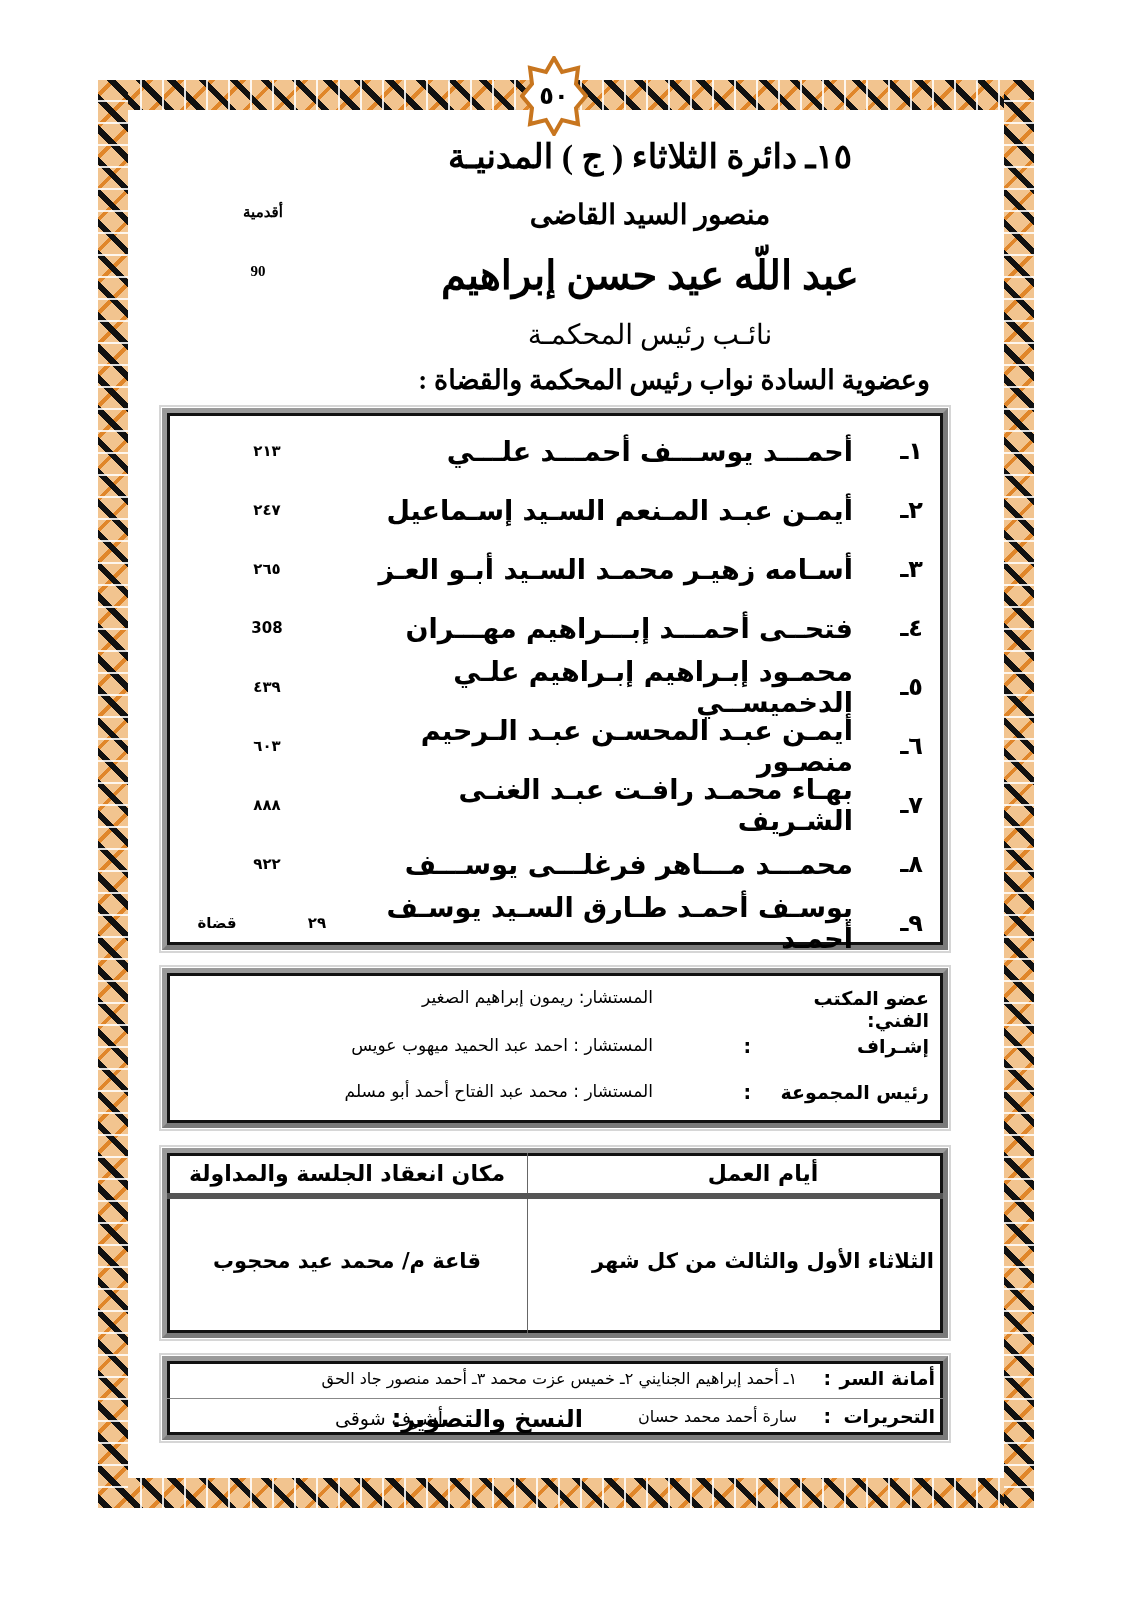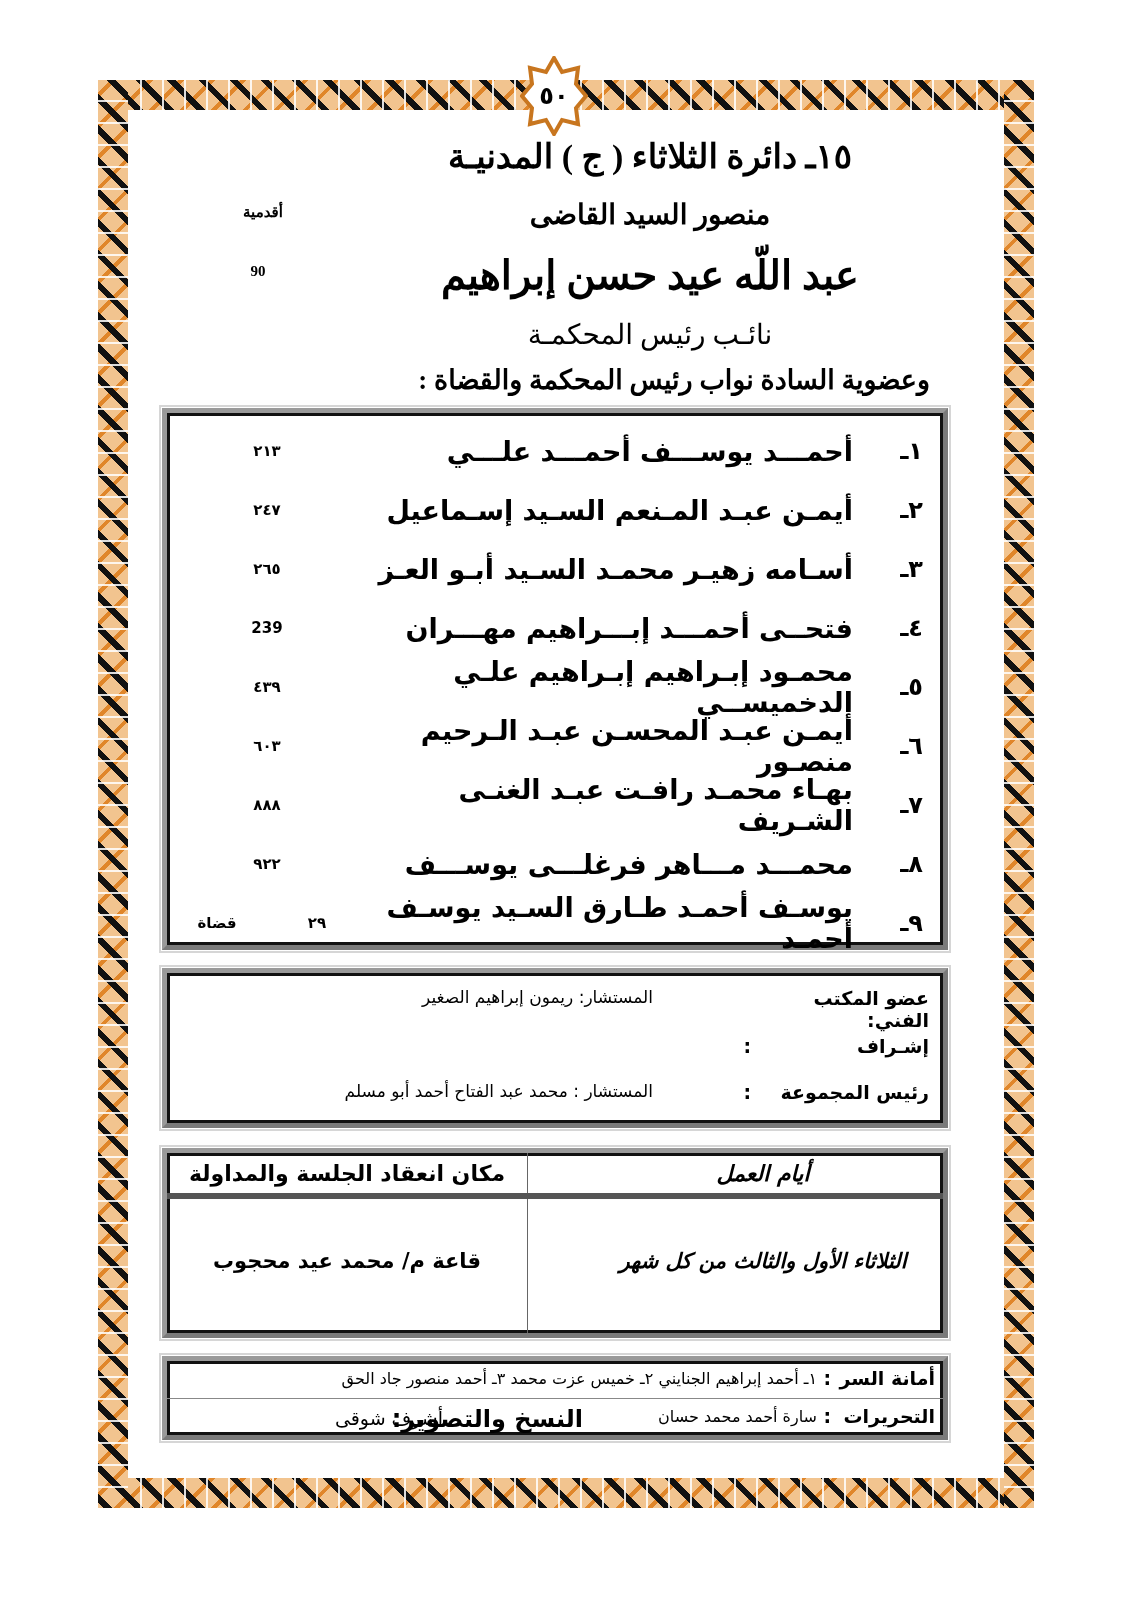--- a/index.html
+++ b/index.html
@@ -88,30 +88,30 @@
   .sup-value { position: absolute; right: 290px; width: 420px; text-align: right; font-size: 17px; }
 
   #schedule-box { left: 162px; top: 1148px; width: 786px; height: 190px; }
   .sched-header {
     position: absolute; left: 0; right: 0; top: 0; height: 46px;
     border-bottom: 6px solid #555;
   }
   .sched-divider { position: absolute; left: 360px; top: 0; bottom: 0; width: 1px; background: #666; }
   .sched-h { position: absolute; top: 8px; text-align: center; font-size: 22px; font-weight: bold; }
   .sched-v { position: absolute; top: 96px; text-align: center; font-size: 21px; font-weight: bold; }
-  .col-days { right: 0; width: 360px; font-style: italic; }
+  .col-days { right: 0; width: 360px; }
   .col-place { left: 0; width: 360px; }
 
   #clerks-box { left: 162px; top: 1356px; width: 786px; height: 84px; }
   .clerk-row { position: absolute; left: 0; right: 0; height: 38px; }
   .clerk-row.first { top: 0; border-bottom: 1px solid #888; }
   .clerk-row.second { top: 38px; }
   .clerk-label { position: absolute; right: 8px; top: 6px; font-size: 19px; font-weight: bold; }
   .clerk-colon { position: absolute; right: 112px; top: 6px; font-size: 19px; font-weight: bold; }
-  .clerk-value { position: absolute; right: 126px; top: 8px; font-size: 16px; }
+  .clerk-value { position: absolute; right: 146px; top: 8px; font-size: 16px; }
   .clerk-value2 { position: absolute; right: 360px; top: 6px; font-size: 24px; font-weight: bold; }
   .clerk-value3 { position: absolute; right: 500px; top: 8px; font-size: 19px; }
 </style>
 </head>
 <body>
 
 <div id="orn-top" class="orn orn-h"></div>
 <div id="orn-bottom" class="orn orn-h"></div>
 <div id="orn-left" class="orn orn-v"></div>
 <div id="orn-right" class="orn orn-v"></div>
@@ -143,21 +143,21 @@
     <span class="member-seniority">٢٤٧</span>
   </div>
   <div class="member-row rtl" style="top:128px">
     <span class="member-num">٣ـ</span>
     <span class="member-name">أسـامه زهيـر محمـد السـيد أبـو العـز</span>
     <span class="member-seniority">٢٦٥</span>
   </div>
   <div class="member-row rtl" style="top:187px">
     <span class="member-num">٤ـ</span>
     <span class="member-name">فتحــى أحمـــد إبـــراهيم مهـــران</span>
-    <span class="member-seniority">239</span>
+    <span class="member-seniority">308</span>
   </div>
   <div class="member-row rtl" style="top:246px">
     <span class="member-num">٥ـ</span>
     <span class="member-name">محمـود إبـراهيم إبـراهيم علـي الدخميســي</span>
     <span class="member-seniority">٤٣٩</span>
   </div>
   <div class="member-row rtl" style="top:305px">
     <span class="member-num">٦ـ</span>
     <span class="member-name">أيمـن عبـد المحسـن عبـد الـرحيم منصـور</span>
     <span class="member-seniority">٦٠٣</span>
@@ -182,20 +182,21 @@
 
 <div id="supervision-box" class="box">
   <div class="sup-row rtl" style="top:14px">
     <span class="sup-label">عضو المكتب الفني:</span>
     <span class="sup-colon"></span>
     <span class="sup-value">المستشار: ريمون إبراهيم الصغير</span>
   </div>
   <div class="sup-row rtl" style="top:62px">
     <span class="sup-label">إشـراف</span>
     <span class="sup-colon">:</span>
+    <span class="sup-value">المستشار : احمد عبد الحميد ميهوب عويس</span>
   </div>
   <div class="sup-row rtl" style="top:108px">
     <span class="sup-label">رئيس المجموعة</span>
     <span class="sup-colon">:</span>
     <span class="sup-value">المستشار : محمد عبد الفتاح أحمد أبو مسلم</span>
   </div>
 </div>
 
 <div id="schedule-box" class="box">
   <div class="sched-divider"></div>

